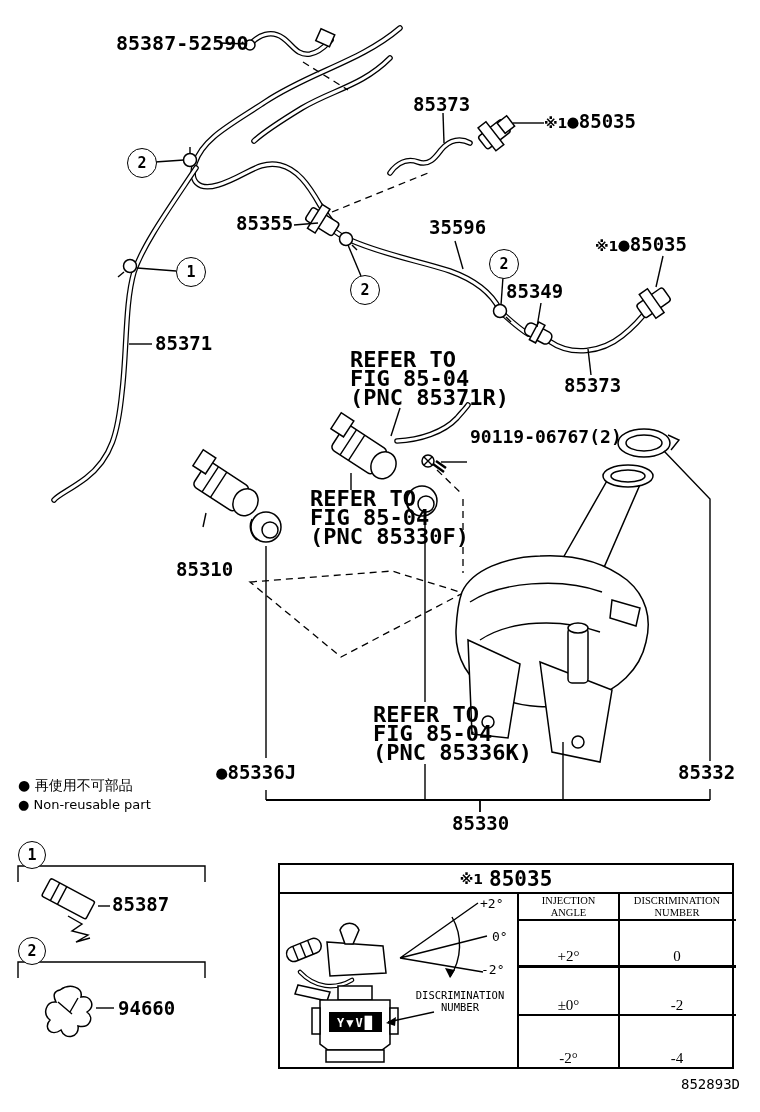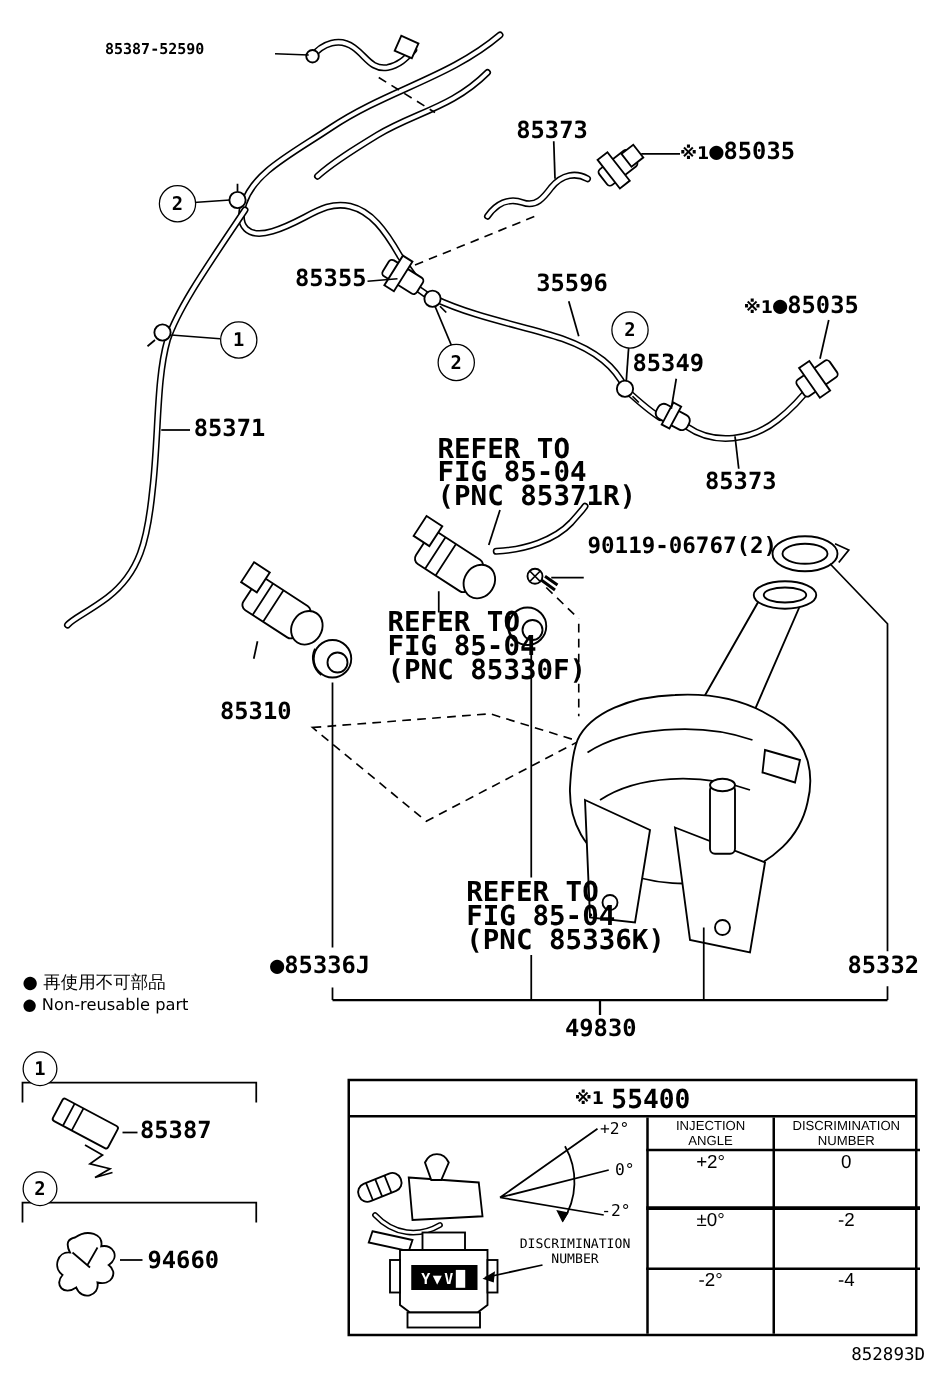--- a/index.html
+++ b/index.html
@@ -19,22 +19,22 @@
         background:#fff;display:flex;align-items:center;justify-content:center;
         font-size:15px;font-weight:700;}
   .circ.key{width:26px;height:26px;}
   .legend{position:absolute;font-family:"DejaVu Sans","Liberation Sans",sans-serif;font-size:13px;white-space:nowrap;}
   .tbl{position:absolute;left:278px;top:863px;width:456px;height:206px;border:2px solid #000;box-sizing:border-box;}
   .tbl .titlebar{position:absolute;left:0;top:0;width:100%;height:29px;border-bottom:2px solid #000;
         box-sizing:border-box;display:flex;align-items:center;justify-content:center;gap:6px;}
   .tbl .title-part{font-size:21px;font-weight:700;}
   .vline{position:absolute;background:#000;}
   .hline{position:absolute;background:#000;}
-  .cell{position:absolute;display:flex;align-items:flex-start;justify-content:center;text-align:center;
-        font-family:Liberation Sans, sans-serif;}
+  .cell{position:absolute;display:flex;align-items:flex-end;justify-content:center;text-align:center;
+        font-family:Liberation Serif, serif;}
   .colhead{font-size:10.5px;line-height:12px;font-weight:400;}
   .val{font-size:15px;font-weight:400;}
   .figlbl{position:absolute;font-size:13px;font-weight:400;white-space:nowrap;}
   .disclbl{position:absolute;font-size:10.5px;line-height:12px;text-align:center;white-space:nowrap;}
   .winmarks{position:absolute;left:330px;top:1013px;width:51px;height:19px;color:#fff;
         display:flex;align-items:center;justify-content:center;font-size:12px;font-weight:700;letter-spacing:2px;}
   .doc{position:absolute;font-size:14px;font-weight:400;}
 </style>
 </head>
 <body>
@@ -228,34 +228,34 @@
     <path class="shape" d="M320,1000 L390,1000 L390,1044 L382,1050 L328,1050 L320,1044 Z"></path>
     <rect class="shape" x="312" y="1008" width="8" height="26"></rect>
     <rect class="shape" x="390" y="1008" width="8" height="26"></rect>
     <rect class="shape" x="326" y="1050" width="58" height="12"></rect>
     <rect class="fillb" x="329" y="1012" width="53" height="20"></rect>
     <path class="ln" d="M434,1012 L388,1022"></path>
     <path class="fillb" d="M386,1023 L396,1017 L395,1026 Z"></path>
   </g>
 </svg>
 
-<div class="lbl" style="left:84px;top:33px;font-size:12px">85387-52590</div>
+<div class="lbl" style="left:116px;top:33px;font-size:20px">85387-52590</div>
 <div class="lbl" style="left:413px;top:95px">85373</div>
 <div class="lbl" style="left:544px;top:112px"><span class="note">※1</span><span>●85035</span></div>
 <div class="lbl" style="left:236px;top:214px">85355</div>
 <div class="lbl" style="left:429px;top:218px">35596</div>
 <div class="lbl" style="left:595px;top:235px"><span class="note">※1</span><span>●85035</span></div>
 <div class="lbl" style="left:506px;top:282px">85349</div>
 <div class="lbl" style="left:155px;top:334px">85371</div>
 <div class="lbl" style="left:564px;top:376px">85373</div>
 <div class="lbl" style="left:470px;top:428px;font-size:18px">90119-06767(2)</div>
 <div class="lbl" style="left:176px;top:560px">85310</div>
 <div class="lbl" style="left:216px;top:763px">●85336J</div>
 <div class="lbl" style="left:678px;top:763px">85332</div>
-<div class="lbl" style="left:452px;top:814px">49830</div>
+<div class="lbl" style="left:452px;top:814px">85330</div>
 <div class="lbl" style="left:112px;top:895px">85387</div>
 <div class="lbl" style="left:118px;top:999px">94660</div>
 
 <div class="ref" style="left:350px;top:350px">
   <div>REFER TO</div>
   <div>FIG 85-04</div>
   <div>(PNC 85371R)</div>
 </div>
 <div class="ref" style="left:310px;top:489px">
   <div>REFER TO</div>
@@ -274,21 +274,21 @@
 <div class="circ" style="left:489px;top:249px">2</div>
 <div class="circ key" style="left:18px;top:841px">1</div>
 <div class="circ key" style="left:18px;top:937px">2</div>
 
 <div class="legend" style="left:18px;top:777px;font-size:14px">● 再使用不可部品</div>
 <div class="legend" style="left:18px;top:797px">● Non-reusable part</div>
 
 <div class="tbl">
   <div class="titlebar">
     <span class="note">※1</span>
-    <span class="title-part">55400</span>
+    <span class="title-part">85035</span>
   </div>
   <div class="vline" style="left:237px;top:29px;width:2px;height:173px"></div>
   <div class="vline" style="left:338px;top:29px;width:1.5px;height:173px"></div>
   <div class="hline" style="left:237px;top:54px;width:219px;height:1.5px"></div>
   <div class="hline" style="left:237px;top:100px;width:219px;height:3px"></div>
   <div class="hline" style="left:237px;top:149px;width:219px;height:1.5px"></div>
 
   <div class="cell colhead" style="left:239px;top:30px;width:99px;height:24px">
     <div>
           <div>INJECTION</div>

